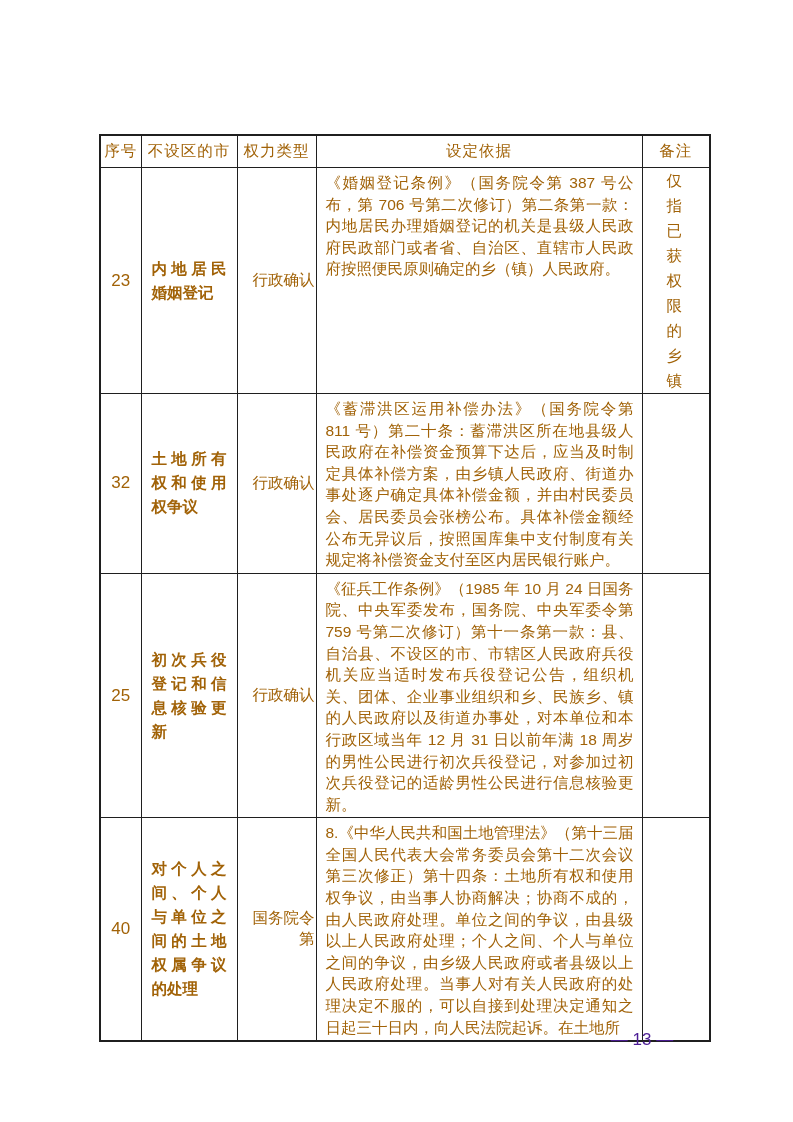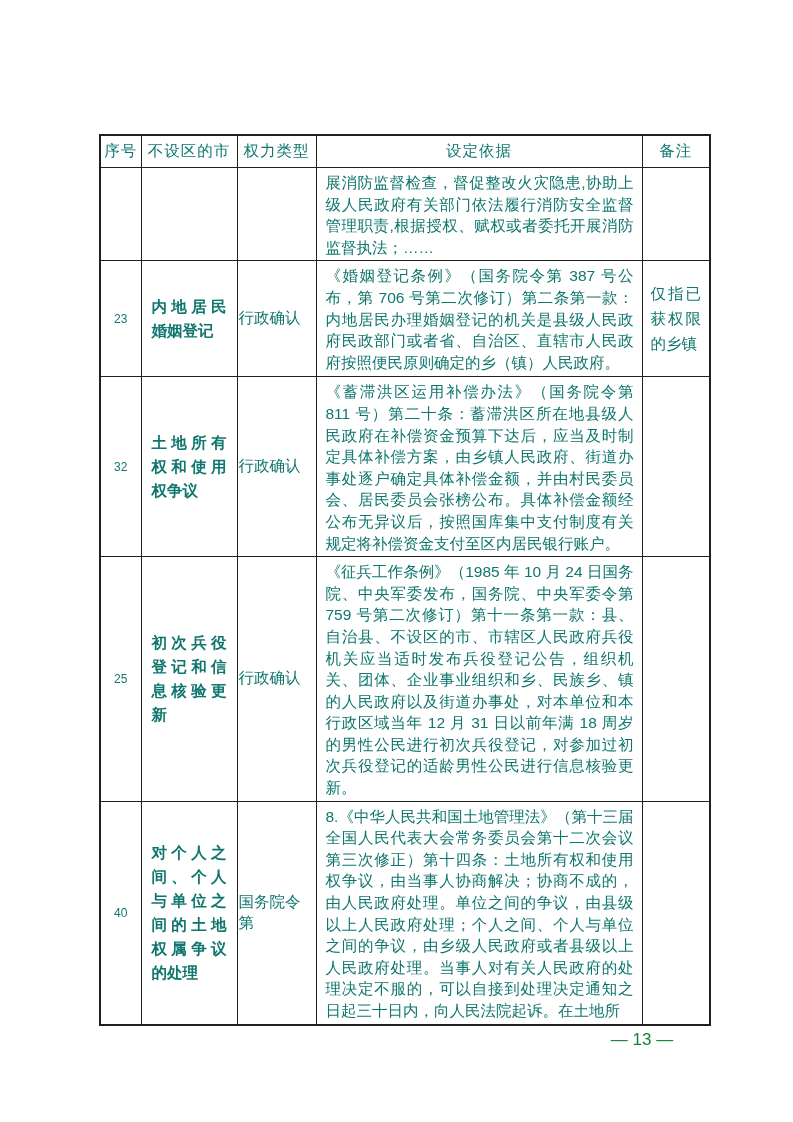--- a/index.html
+++ b/index.html
@@ -21,71 +21,71 @@
     top: 134px;
     width: 610px;
     border-collapse: collapse;
     table-layout: fixed;
     border: 2px solid #1f1f1f;
   }
   .doc-table td, .doc-table th {
     border: 1px solid #1f1f1f;
     font-weight: normal;
     font-size: 15.5px;
-    color: #0f766e;
+    color: #a16207;
     overflow: hidden;
   }
   .doc-table th {
     height: 31px;
     text-align: center;
     vertical-align: middle;
     letter-spacing: 1px;
     padding: 0;
   }
   td.cell-seq {
     text-align: center;
     vertical-align: middle;
-    font-size: 12px;
+    font-size: 17px;
   }
   td.cell-name {
     vertical-align: middle;
     text-align: justify;
     padding: 0 10px;
     line-height: 24px;
     font-weight: bold;
   }
   td.cell-type {
-    text-align: left;
+    text-align: right;
     vertical-align: middle;
   }
   td.cell-basis {
     vertical-align: top;
     text-align: justify;
     padding: 4px 8px 2px 9px;
     line-height: 21.6px;
   }
   td.cell-remark {
     vertical-align: middle;
     text-align: justify;
-    padding: 0 8px;
+    padding: 0 24px;
     line-height: 25px;
   }
   tr.row-h0 { height: 86px; }
   tr.row-h1 { height: 116px; }
   tr.row-h2 { height: 170px; }
   tr.row-h3 { height: 220px; }
   tr.row-h4 { height: 214px; }
   .page-number {
     position: absolute;
     left: 597px;
     top: 1030px;
     width: 90px;
     text-align: center;
     font-size: 17px;
-    color: #15803d;
+    color: #4c1d95;
     white-space: nowrap;
   }
 </style>
 </head>
 <body>
 
 <table class="doc-table">
   <colgroup>
     <col style="width:41px">
     <col style="width:96px">
@@ -96,27 +96,20 @@
   <thead>
     <tr>
       <th>序号</th>
       <th>不设区的市</th>
       <th>权力类型</th>
       <th>设定依据</th>
       <th>备注</th>
     </tr>
   </thead>
   <tbody>
-    <tr class="row-h0">
-      <td class="cell-seq"></td>
-      <td class="cell-name"></td>
-      <td class="cell-type"></td>
-      <td class="cell-basis">展消防监督检查，督促整改火灾隐患,协助上级人民政府有关部门依法履行消防安全监督管理职责,根据授权、赋权或者委托开展消防监督执法；……</td>
-      <td class="cell-remark"></td>
-    </tr>
     <tr class="row-h1">
       <td class="cell-seq">23</td>
       <td class="cell-name">内地居民婚姻登记</td>
       <td class="cell-type">行政确认</td>
       <td class="cell-basis">《婚姻登记条例》（国务院令第 387 号公布，第 706 号第二次修订）第二条第一款：内地居民办理婚姻登记的机关是县级人民政府民政部门或者省、自治区、直辖市人民政府按照便民原则确定的乡（镇）人民政府。</td>
       <td class="cell-remark">仅指已获权限的乡镇</td>
     </tr>
     <tr class="row-h2">
       <td class="cell-seq">32</td>
       <td class="cell-name">土地所有权和使用权争议</td>

